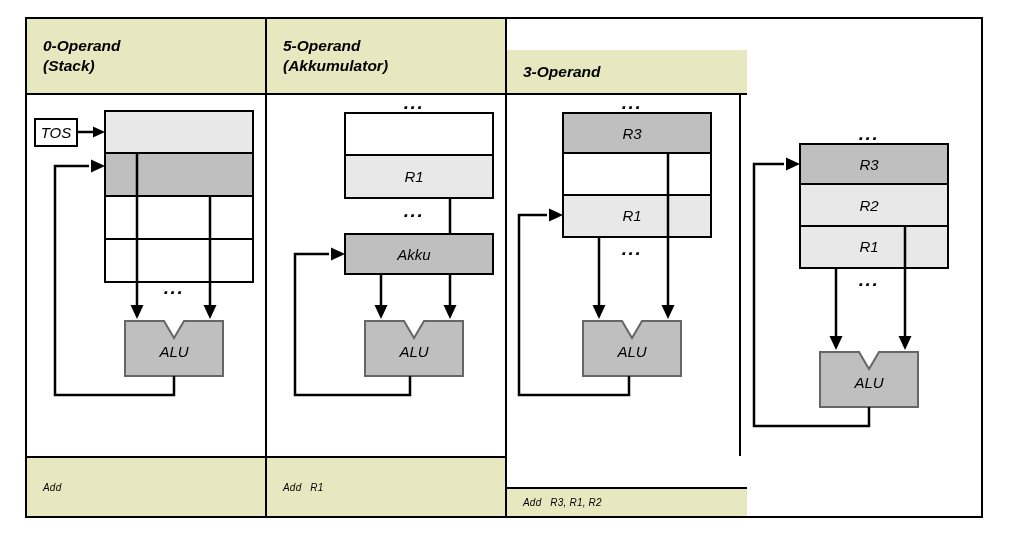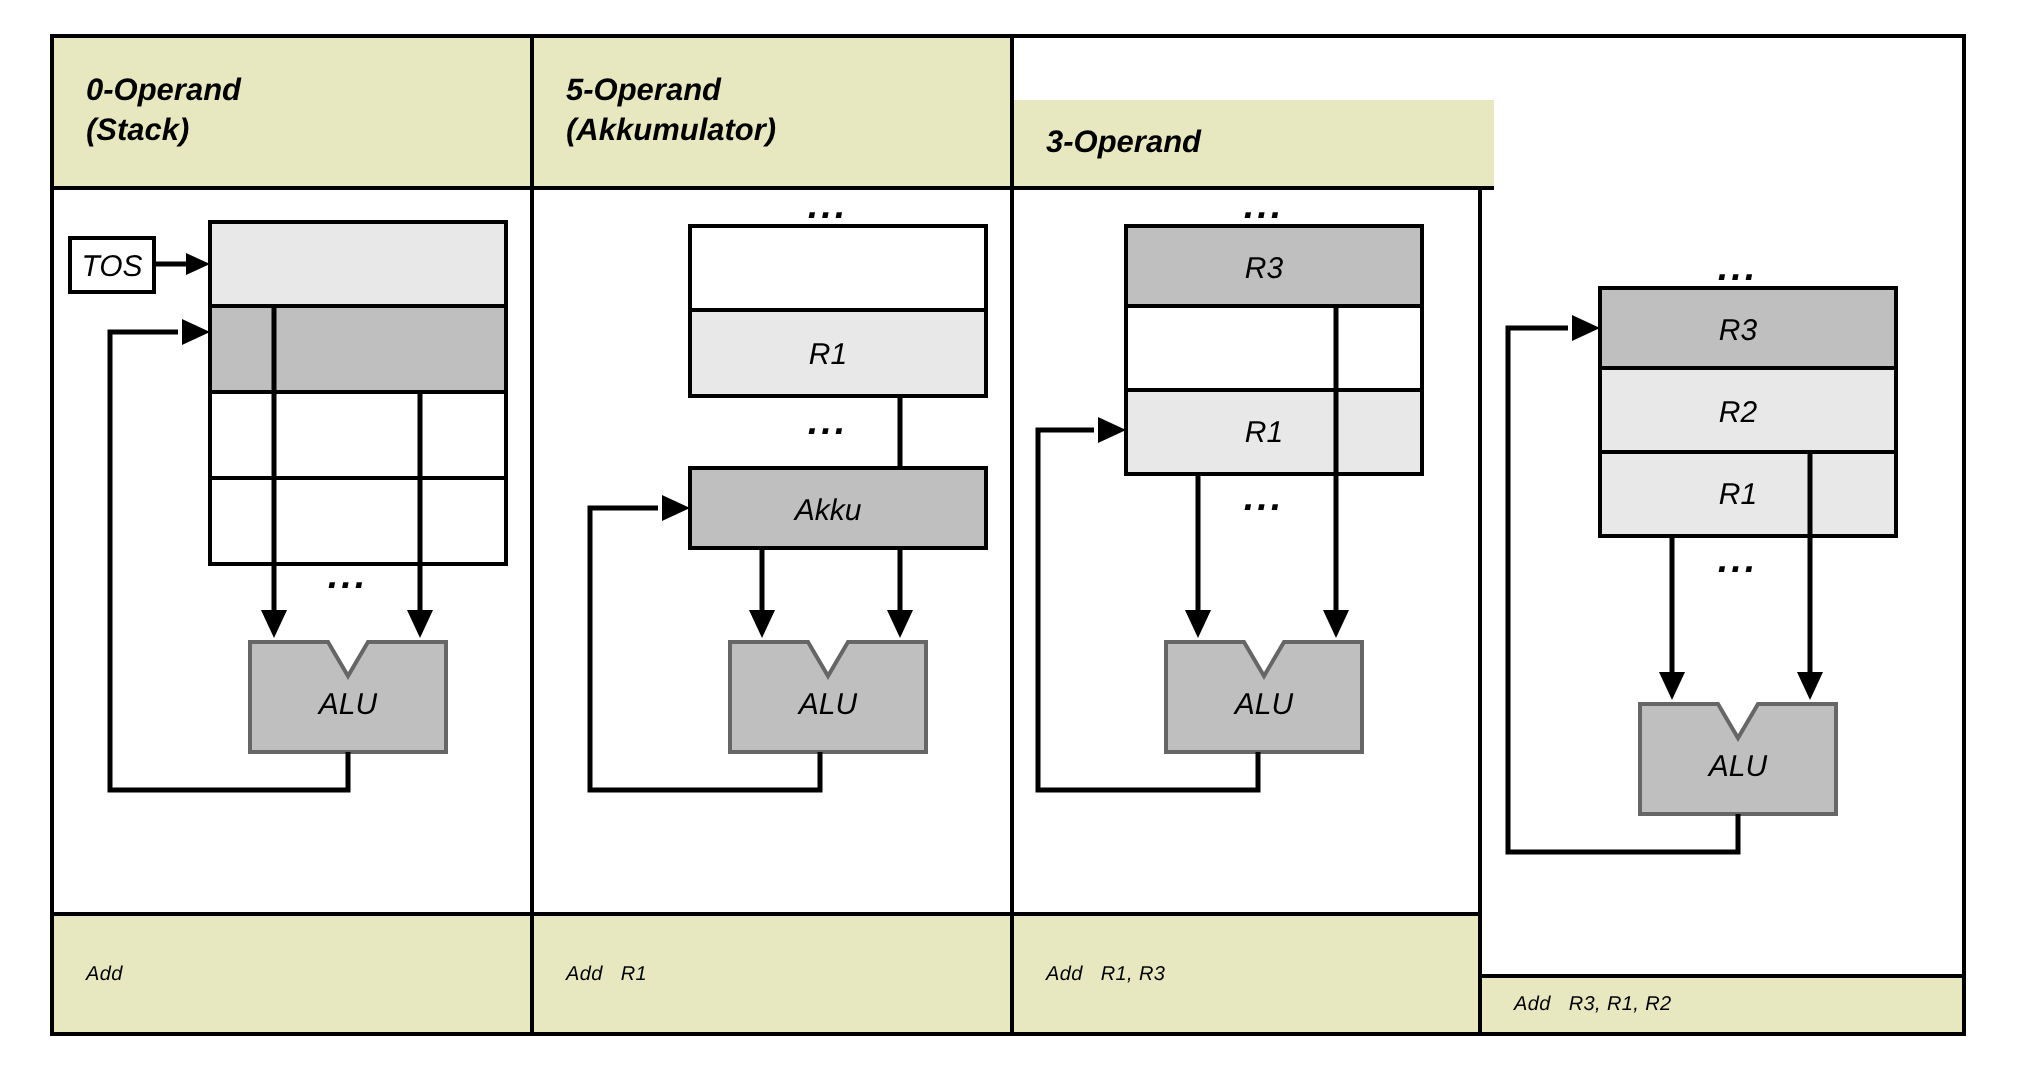--- a/index.html
+++ b/index.html
@@ -205,22 +205,19 @@
 
     </div>
 
     <div class="row footer">
       <div class="cell c1">
         <div class="footer-label">Add</div>
       </div>
       <div class="cell c2">
         <div class="footer-label">Add   R1</div>
       </div>
-      <div class="cell c3">
-        <div class="footer-label">Add   R1, R3</div>
-      </div>
       <div class="cell c4">
         <div class="footer-label">Add   R3, R1, R2</div>
       </div>
     </div>
 
   </div>
 </div>
 
 </body></html>

